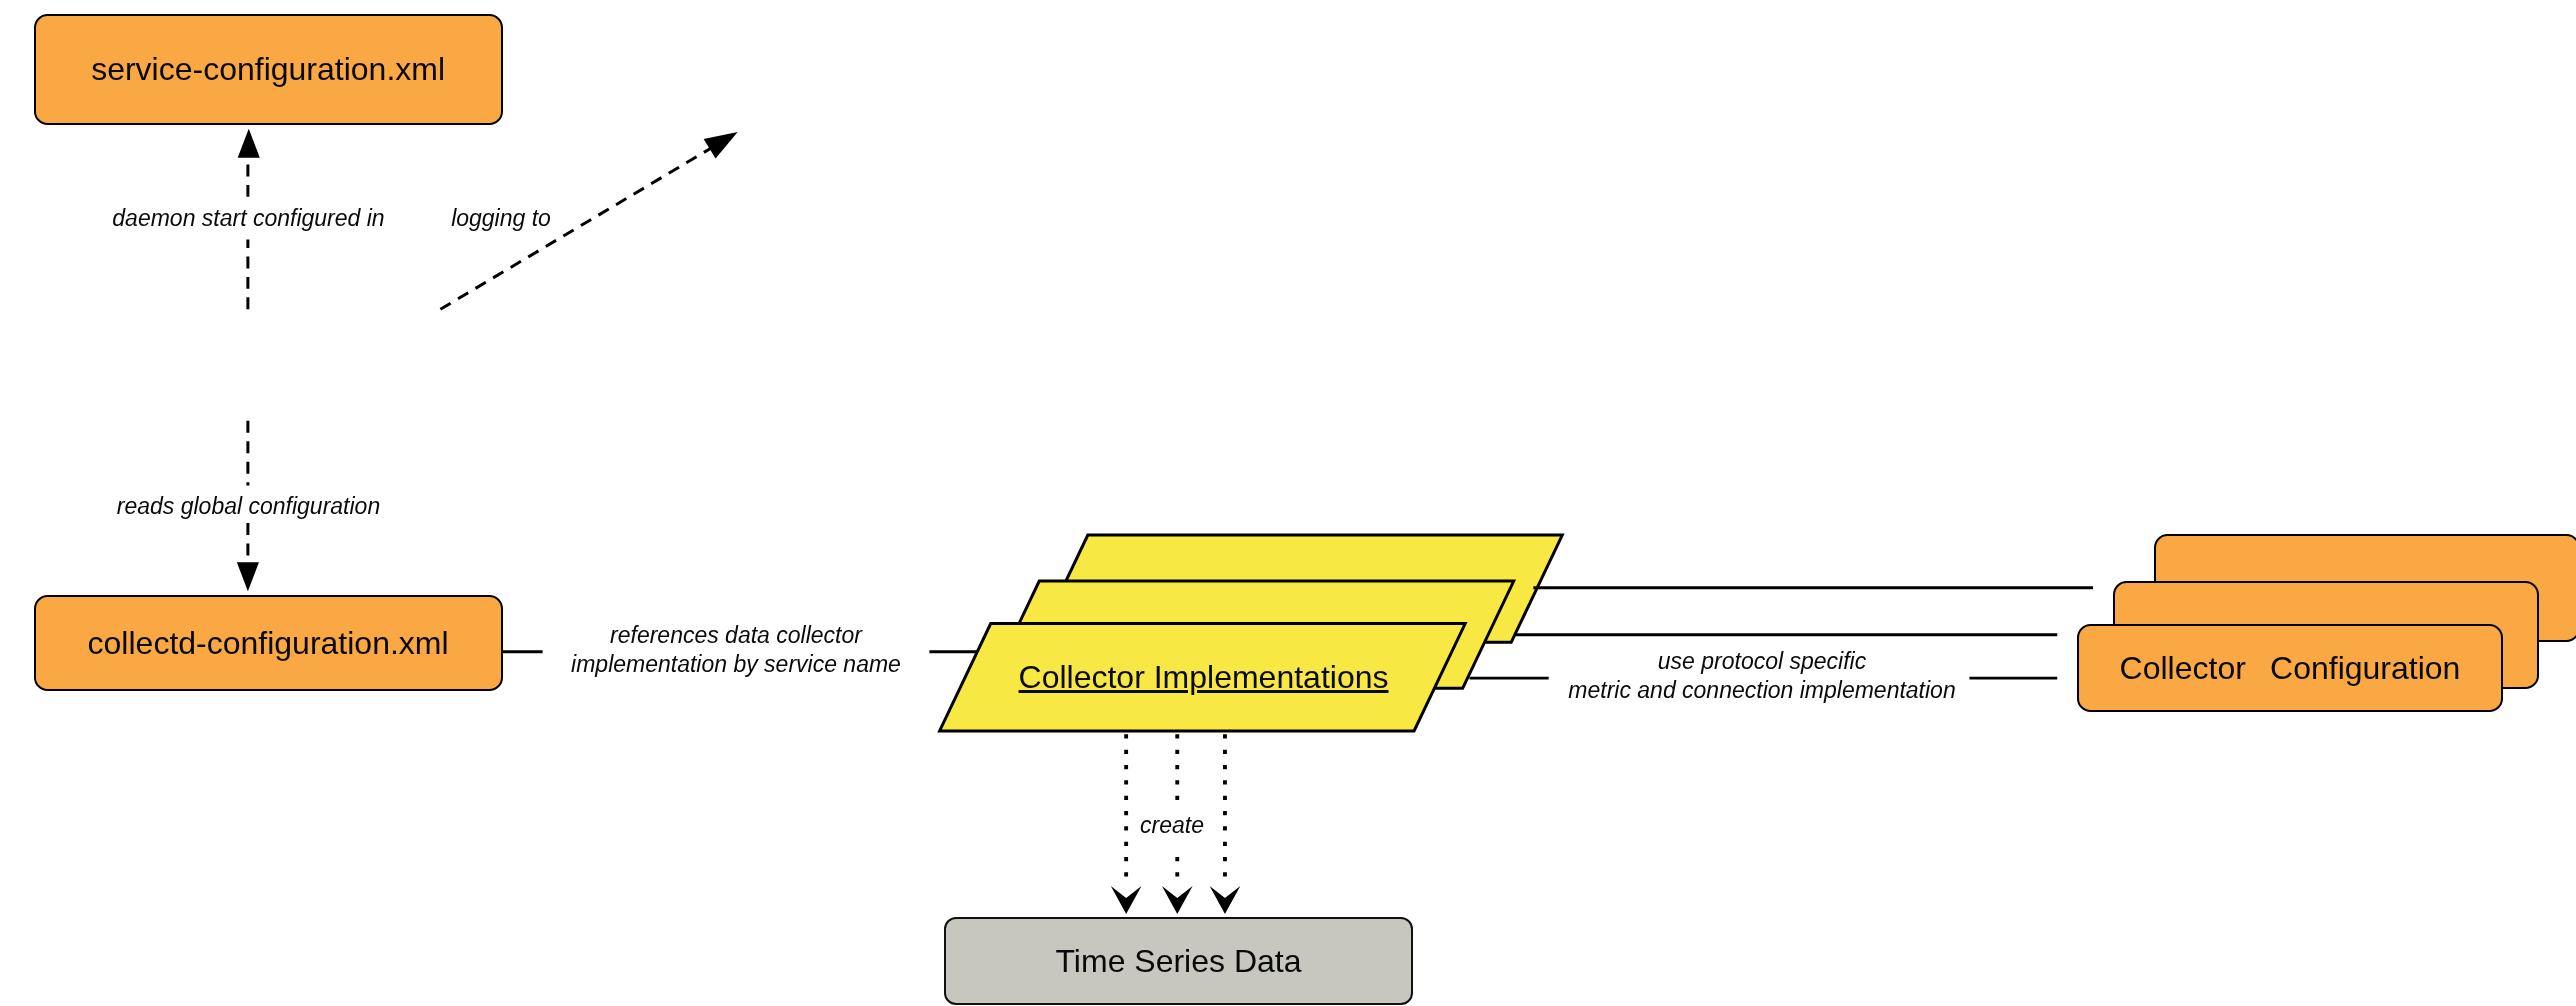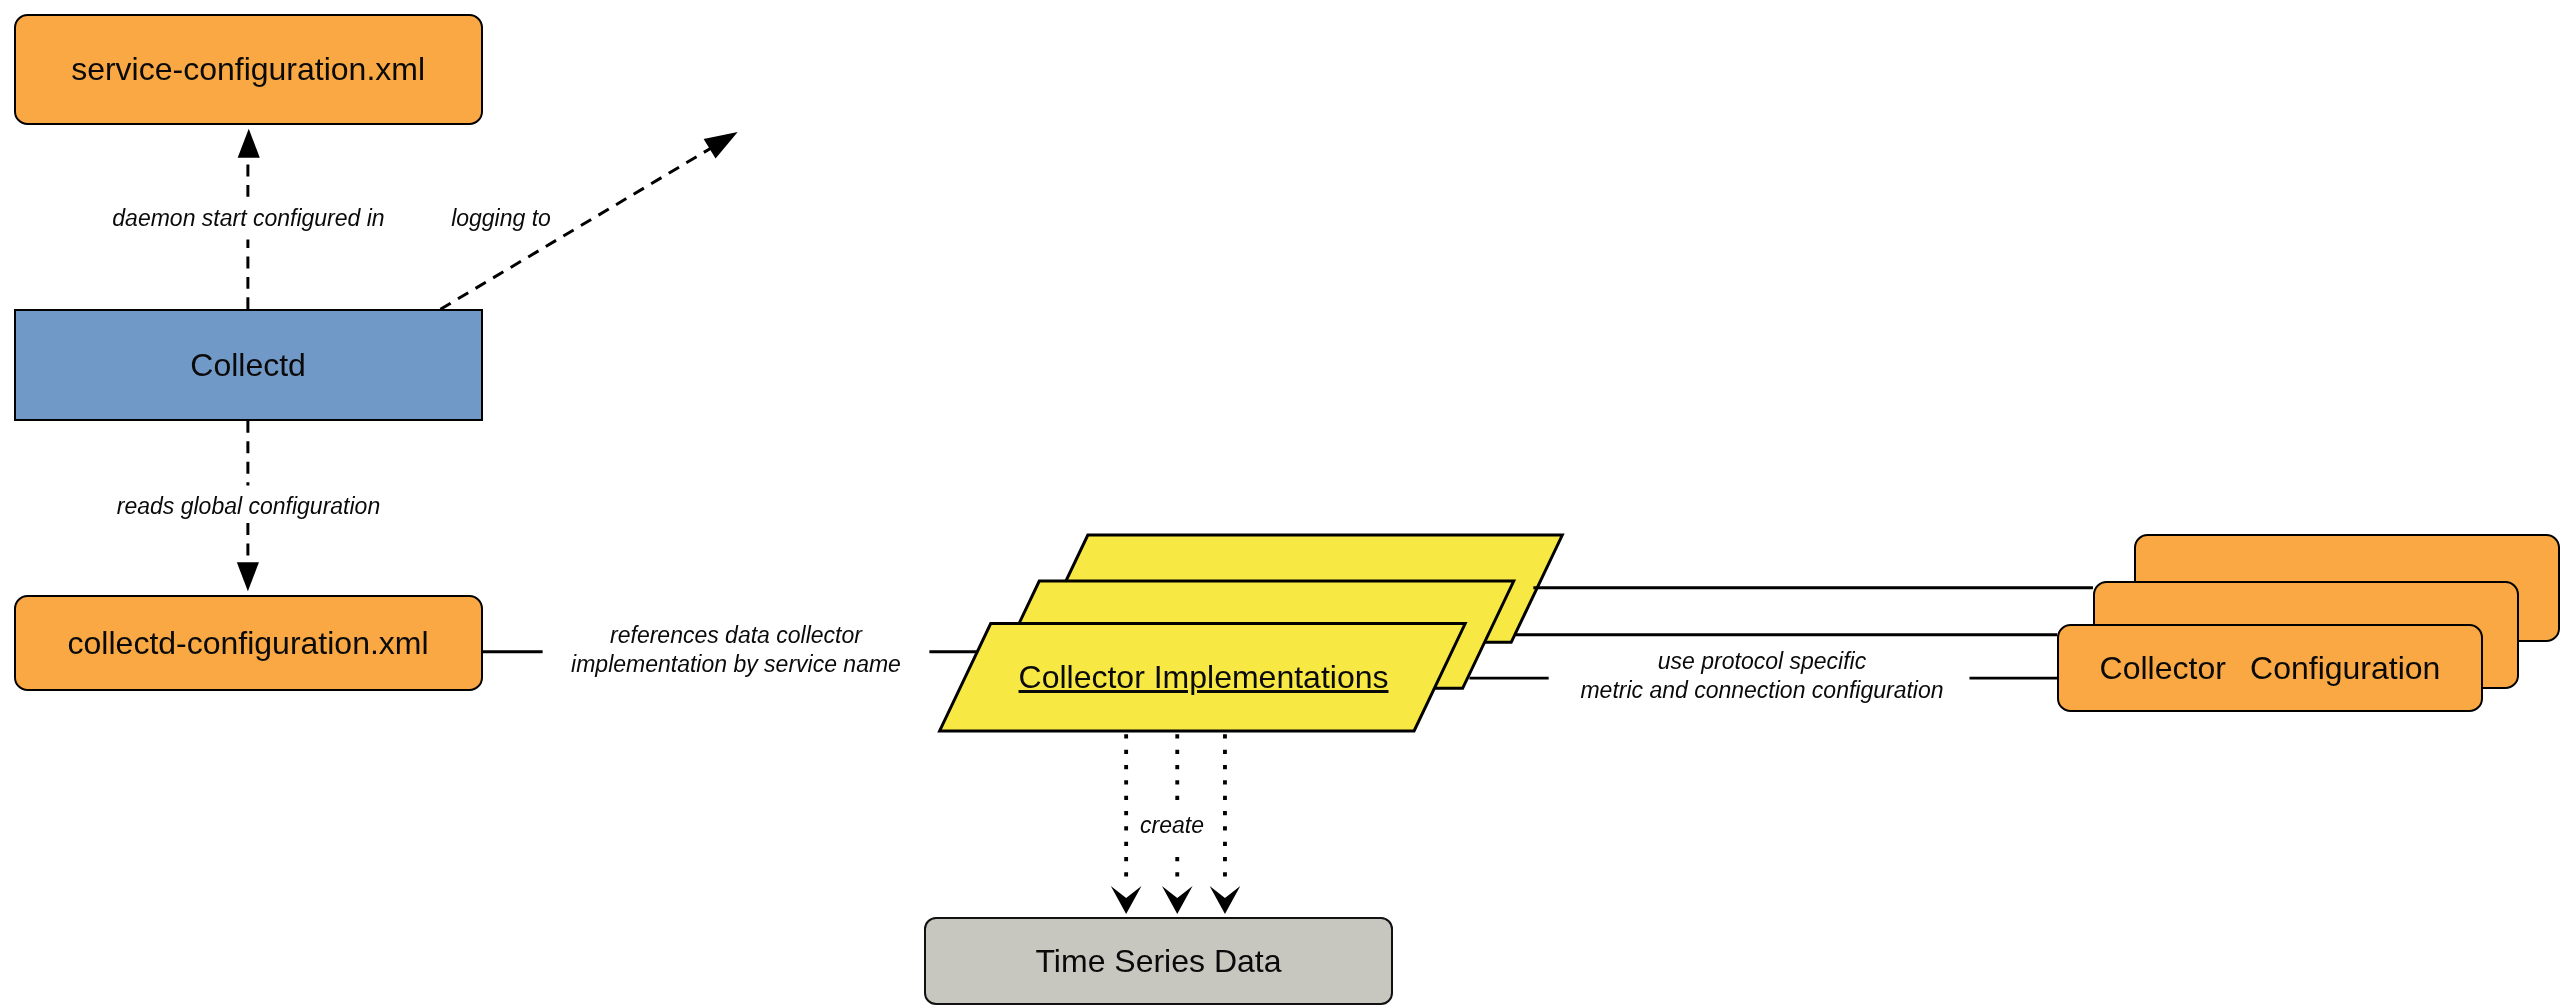--- a/index.html
+++ b/index.html
@@ -5,20 +5,21 @@
   html,body{margin:0;padding:0;background:#ffffff;}
   .canvas{
     position:relative;width:2576px;height:1007px;background:#fff;overflow:hidden;
     font-family:"Liberation Sans","DejaVu Sans",sans-serif;color:#0a0a0a;
   }
   .wires{position:absolute;left:0;top:0;}
   .node{
     position:absolute;display:flex;align-items:center;justify-content:center;
     border:2.6px solid #000;box-sizing:border-box;font-size:32px;text-align:center;
     white-space:nowrap;
+    margin-left:20px;
   }
   .node.orange{background:var(--orange);border-radius:13.6px;}
   .node.blue{background:var(--blue);border-radius:0;}
   .node.gray{background:var(--gray);border-radius:12px;border-color:#111;}
   .node.wide-words{word-spacing:15.3px;}
   .shape-label{
     position:absolute;display:flex;align-items:center;justify-content:center;
     font-size:32px;white-space:nowrap;text-decoration:underline;
   }
   .edge-label{
@@ -68,23 +69,20 @@
     <polygon class="arrowhead" points="1322,1073 1304,1040 1322,1054 1340,1040"></polygon>
     <polygon class="arrowhead" points="1382,1073 1364,1040 1382,1054 1400,1040"></polygon>
     <polygon class="arrowhead" points="1438,1073 1420,1040 1438,1054 1456,1040"></polygon>
   </svg>
 
   <div class="node orange" style="left:13.6px;top:13.6px;width:469px;height:111px">
     <span>service-configuration.xml</span>
   </div>
 
 
-  <div class="node blue" style="left:13.6px;top:309px;width:469px;height:112px">
-    <span>Collectd</span>
-  </div>
 
   <div class="node orange" style="left:13.6px;top:595px;width:469px;height:96px">
     <span>collectd-configuration.xml</span>
   </div>
 
   <div class="shape-label" style="left:946px;top:624px;width:515px;height:107px">
     <span>Collector Implementations</span>
   </div>
 
   <div class="node orange" style="left:2134px;top:534px;width:426px;height:108px"></div>
@@ -109,21 +107,21 @@
     <span>reads global configuration</span>
   </div>
 
   <div class="edge-label" style="left:523px;top:621px;width:426px">
     <div>references data collector</div>
     <div>implementation by service name</div>
   </div>
 
   <div class="edge-label" style="left:1549px;top:647px;width:426px">
     <div>use protocol specific</div>
-    <div>metric and connection configuration</div>
+    <div>metric and connection implementation</div>
   </div>
 
   <div class="edge-label" style="left:1104px;top:811px;width:136px">
     <span>create</span>
   </div>
 
 </div>
 
 
 </body></html>

